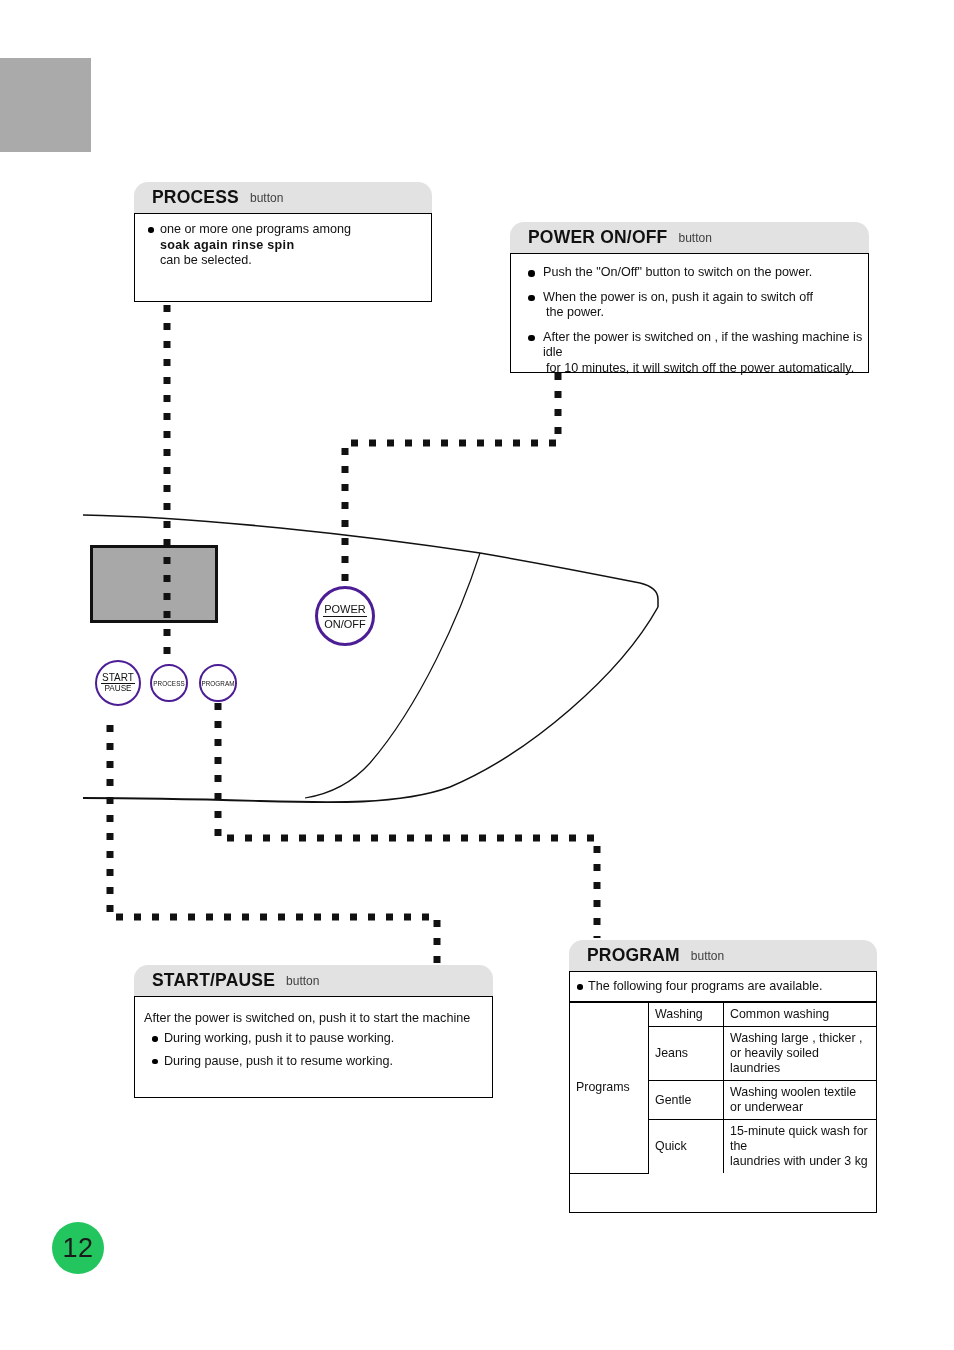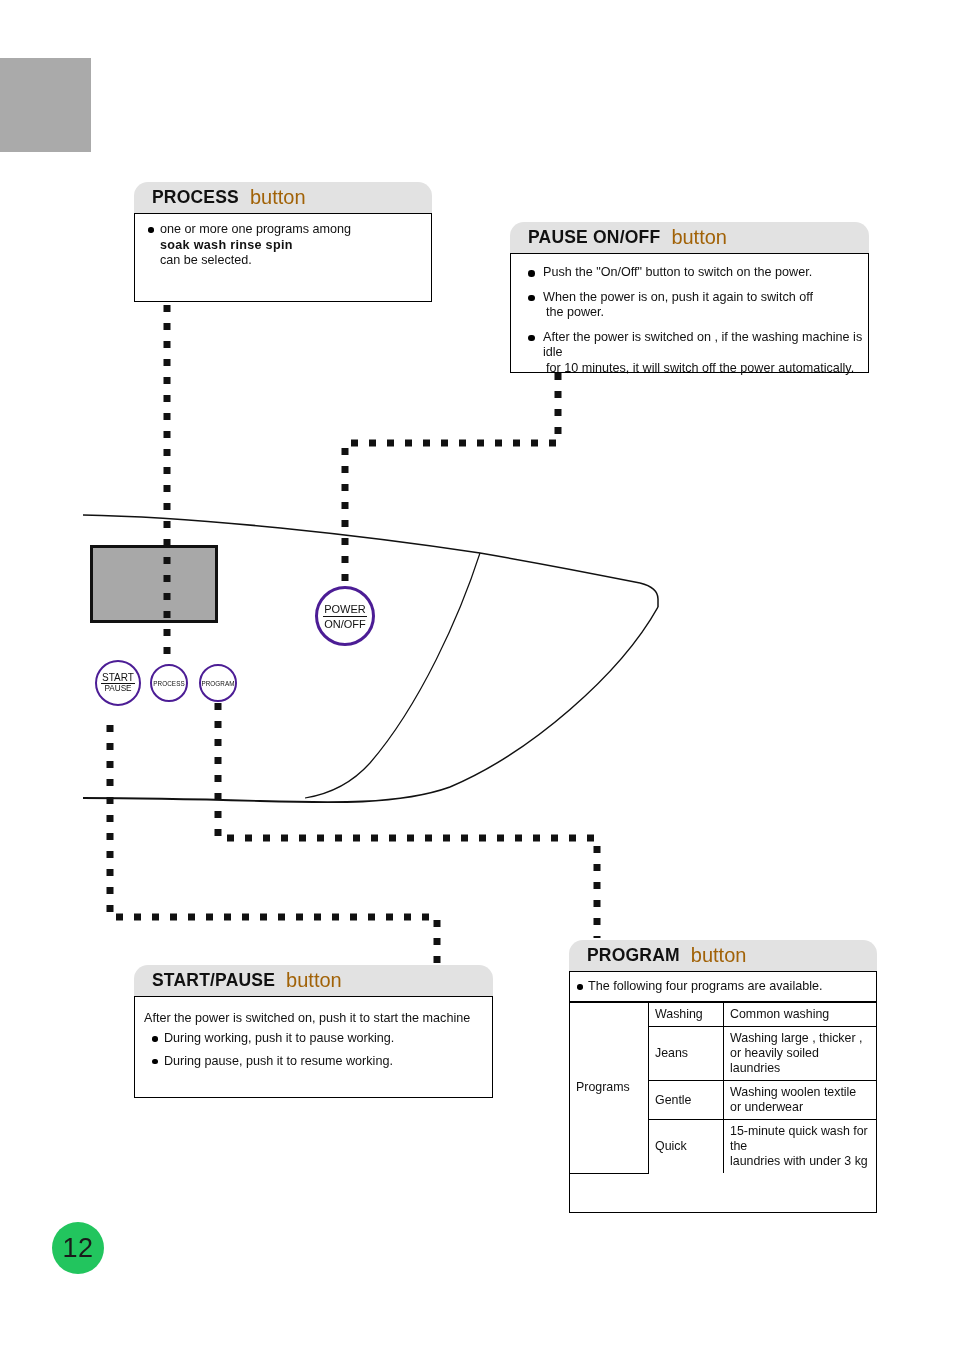--- a/index.html
+++ b/index.html
@@ -60,22 +60,22 @@
     position: relative;
     z-index: 1;
   }
   .callout-head .ttl {
     font-size: 17.5px;
     font-weight: bold;
     color: #111;
     letter-spacing: 0.2px;
   }
   .callout-head .sub {
-    font-size: 20px;
-    color: #a16207;
+    font-size: 12px;
+    color: #404040;
     margin-left: 11px;
     text-align: right;
   }
   .callout-body {
     border: 1.6px solid #000;
     background: #fff;
     box-sizing: border-box;
     position: relative;
   }
   .callout-body ul {
@@ -269,30 +269,30 @@
   <div class="callout" id="process-callout">
     <div class="callout-head">
       <span class="ttl">PROCESS</span>
       <span class="sub">button</span>
     </div>
     <div class="callout-body">
       <ul>
         <li>
           <span class="bullet"></span>
           <span>one or more one programs among</span><br>
-          <span class="strong-line">soak  wash  rinse  spin</span><br>
+          <span class="strong-line">soak  again  rinse  spin</span><br>
           <span>can be selected.</span>
         </li>
       </ul>
     </div>
   </div>
 
   <div class="callout" id="power-callout">
     <div class="callout-head">
-      <span class="ttl">PAUSE ON/OFF</span>
+      <span class="ttl">POWER ON/OFF</span>
       <span class="sub">button</span>
     </div>
     <div class="callout-body">
       <ul>
         <li>
           <span class="bullet"></span>
           <span>Push the "On/Off" button to switch on the power.</span>
         </li>
         <li>
           <span class="bullet"></span>

